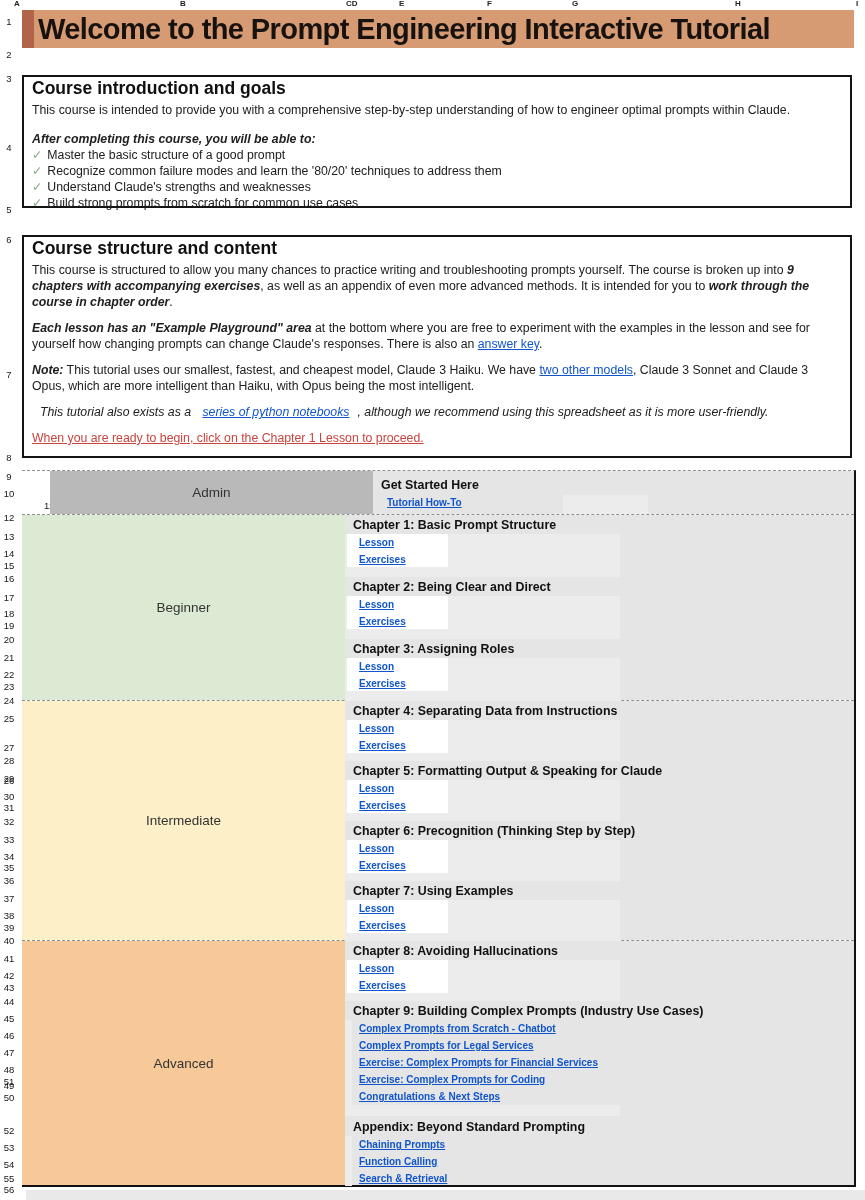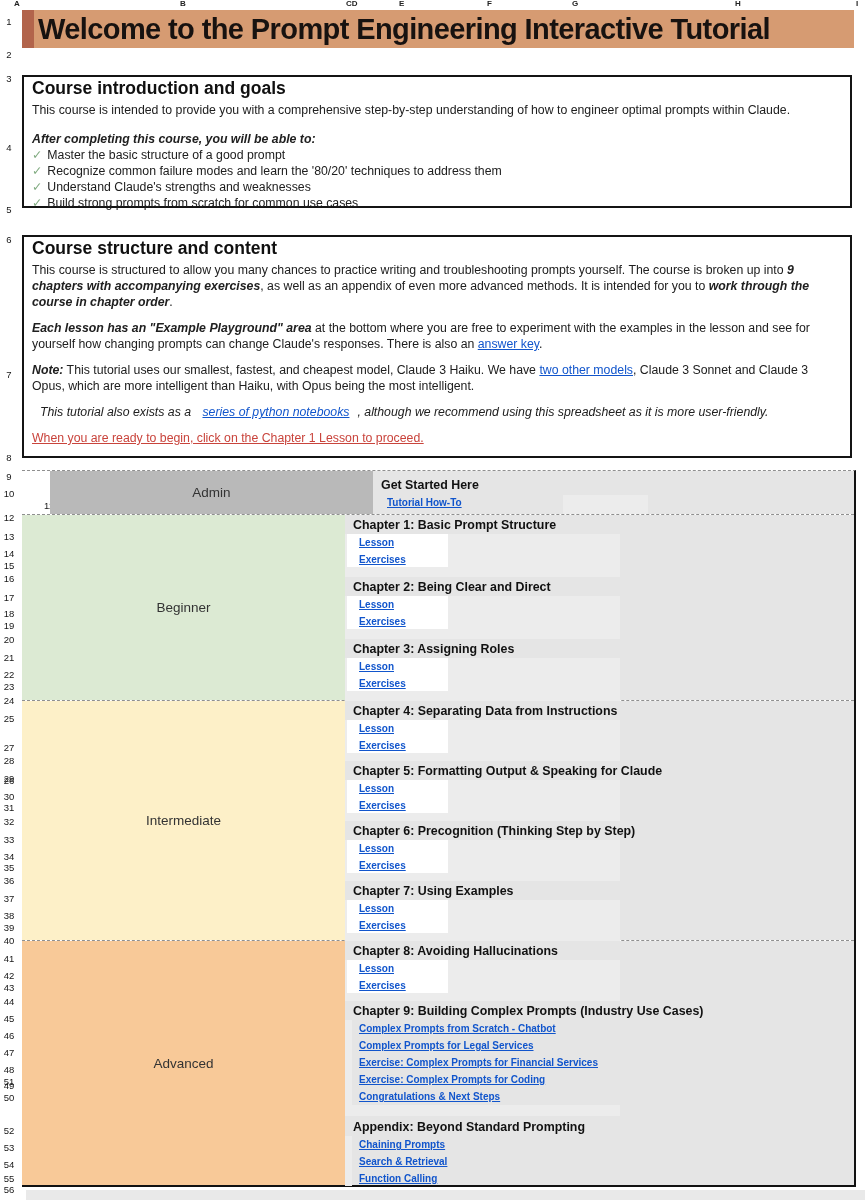--- a/index.html
+++ b/index.html
@@ -237,21 +237,21 @@
             <div class="linkrow"><a class="lnk">Complex Prompts from Scratch - Chatbot</a></div>
             <div class="linkrow"><a class="lnk">Complex Prompts for Legal Services</a></div>
             <div class="linkrow"><a class="lnk">Exercise: Complex Prompts for Financial Services</a></div>
             <div class="linkrow"><a class="lnk">Exercise: Complex Prompts for Coding</a></div>
             <div class="linkrow"><a class="lnk">Congratulations &amp; Next Steps</a></div>
           </div>
           <div class="blk" style="height: 69px;">
             <div class="grayrect" style="left: 0px; top: 19px; width: 7px; height: 50px;"></div>
             <div class="blk-title">Appendix: Beyond Standard Prompting</div>
             <div class="linkrow"><a class="lnk">Chaining Prompts</a></div>
+            <div class="linkrow"><a class="lnk">Function Calling</a></div>
             <div class="linkrow"><a class="lnk">Search &amp; Retrieval</a></div>
-            <div class="linkrow"><a class="lnk">Function Calling</a></div>
           </div>
         </div>
       </div>
     </div>
 
   <div class="bottomstrip"></div>
 </div>
 
 </body></html>

